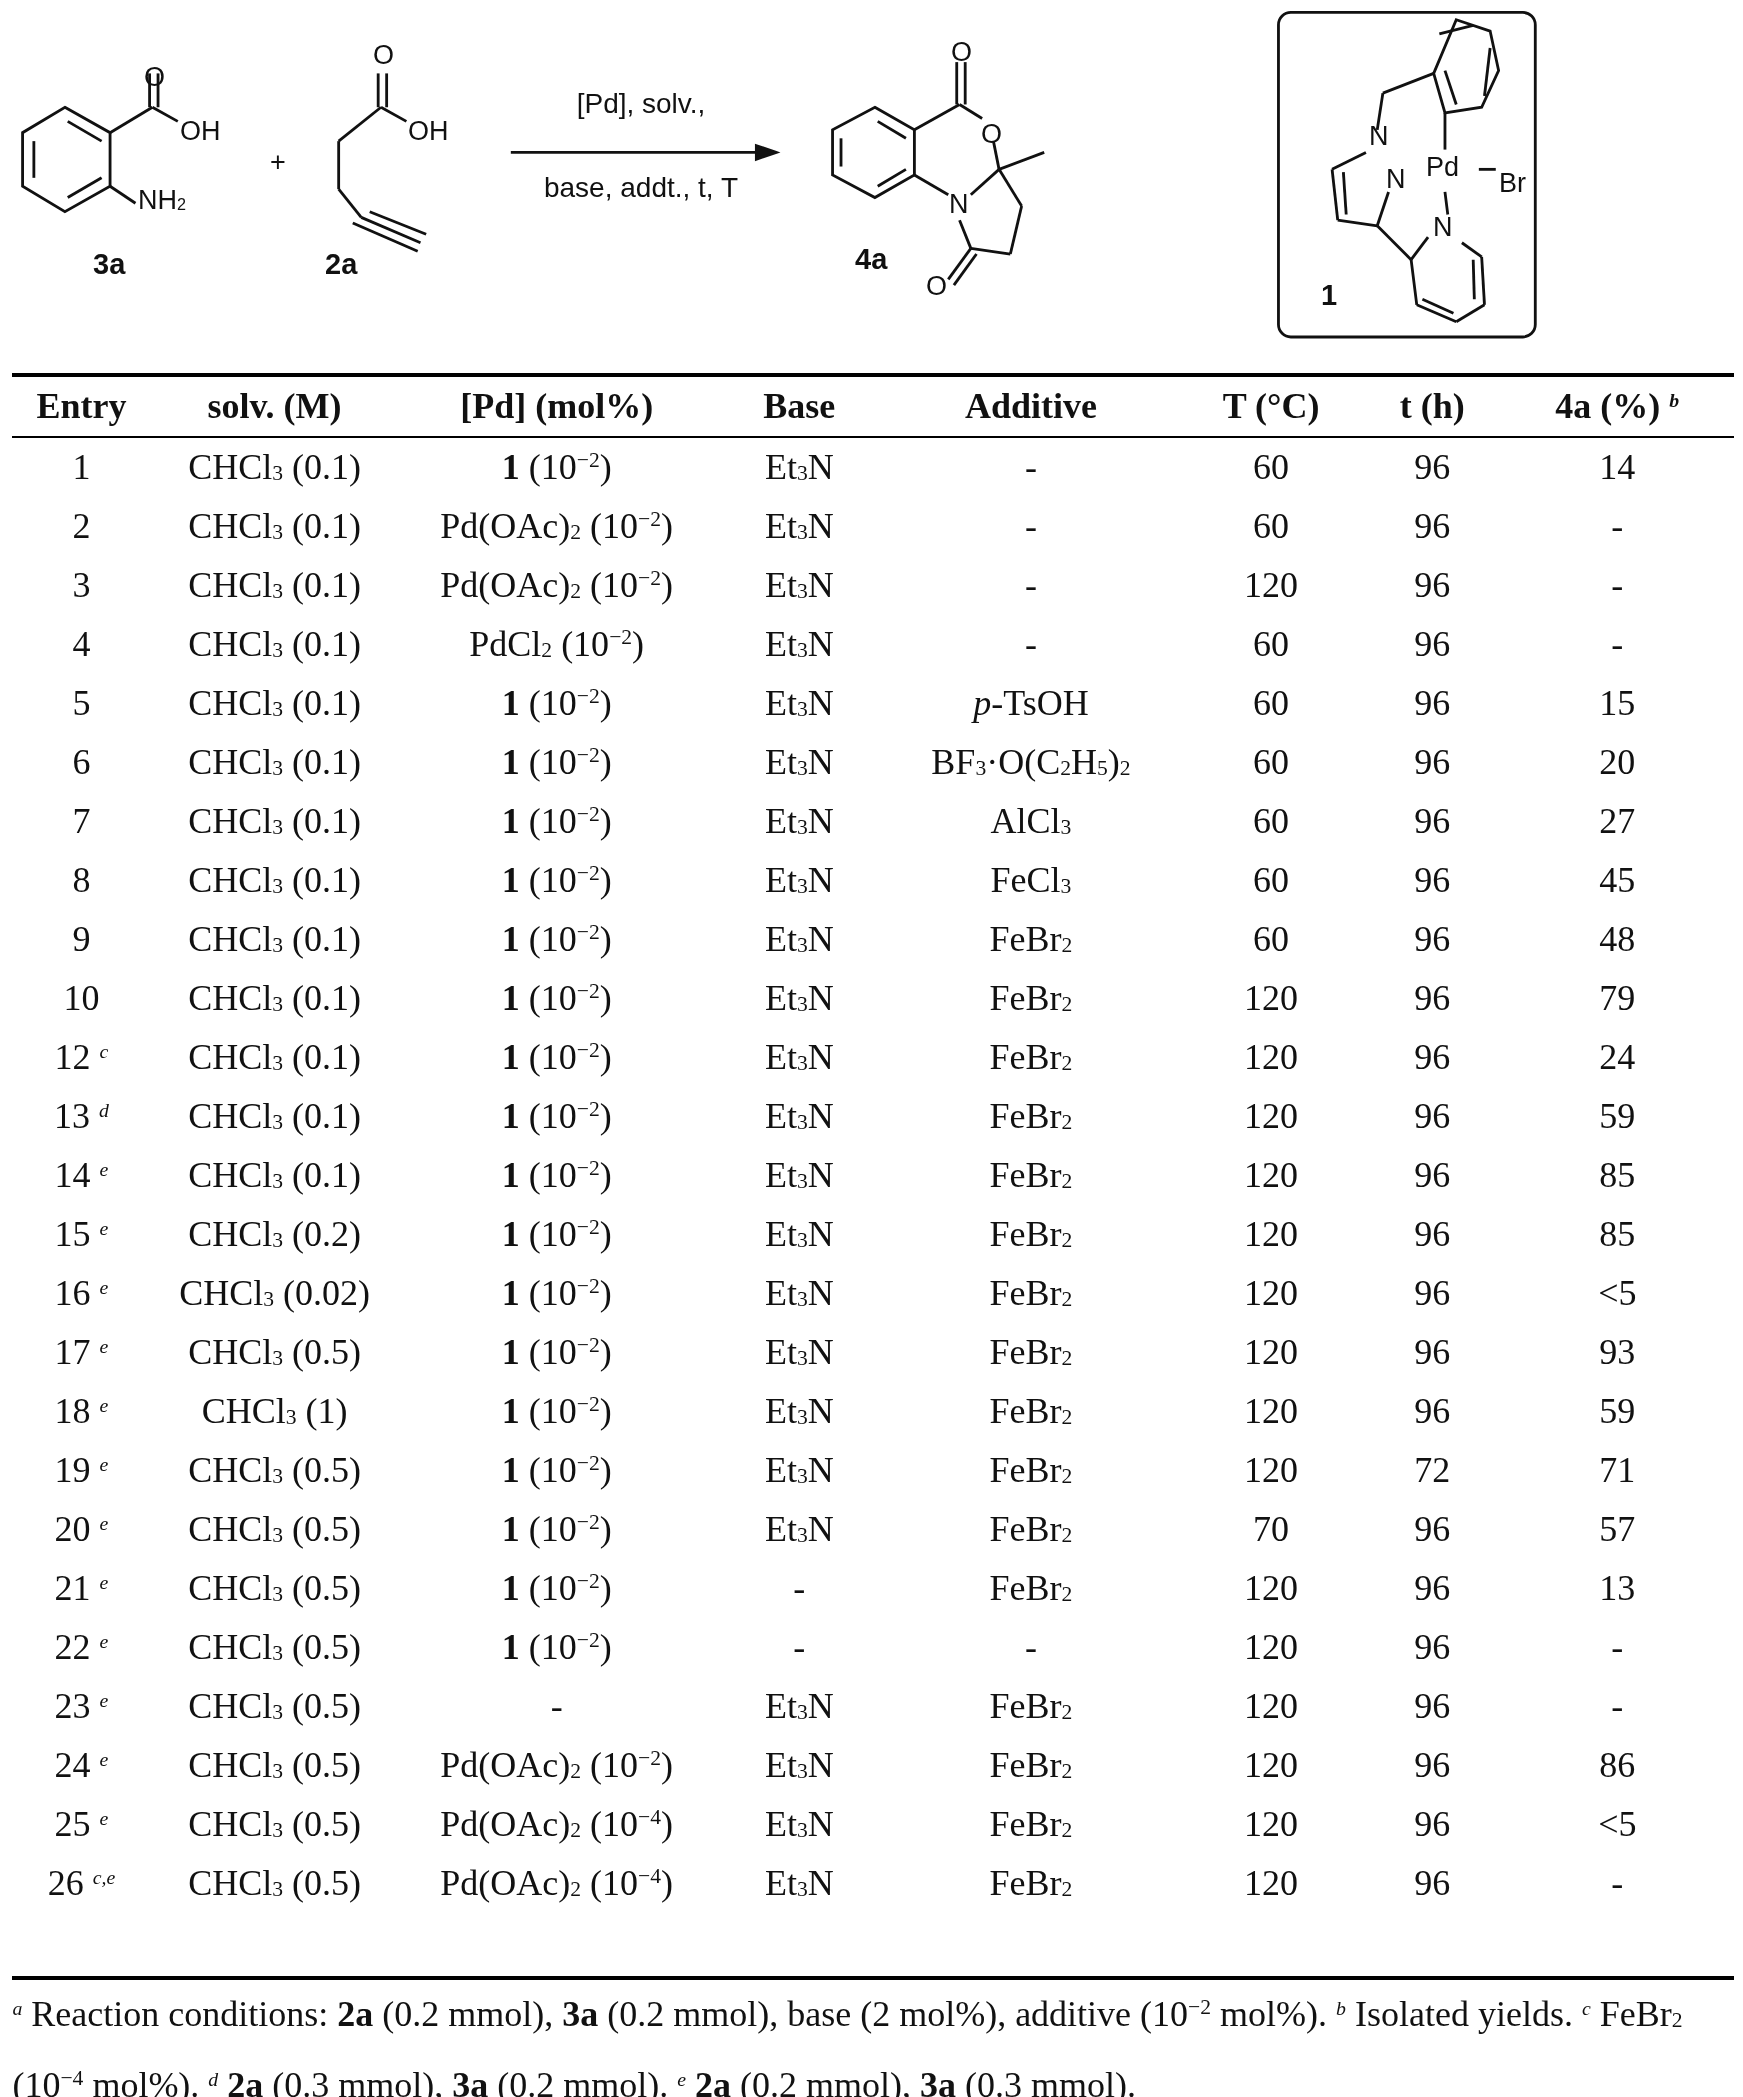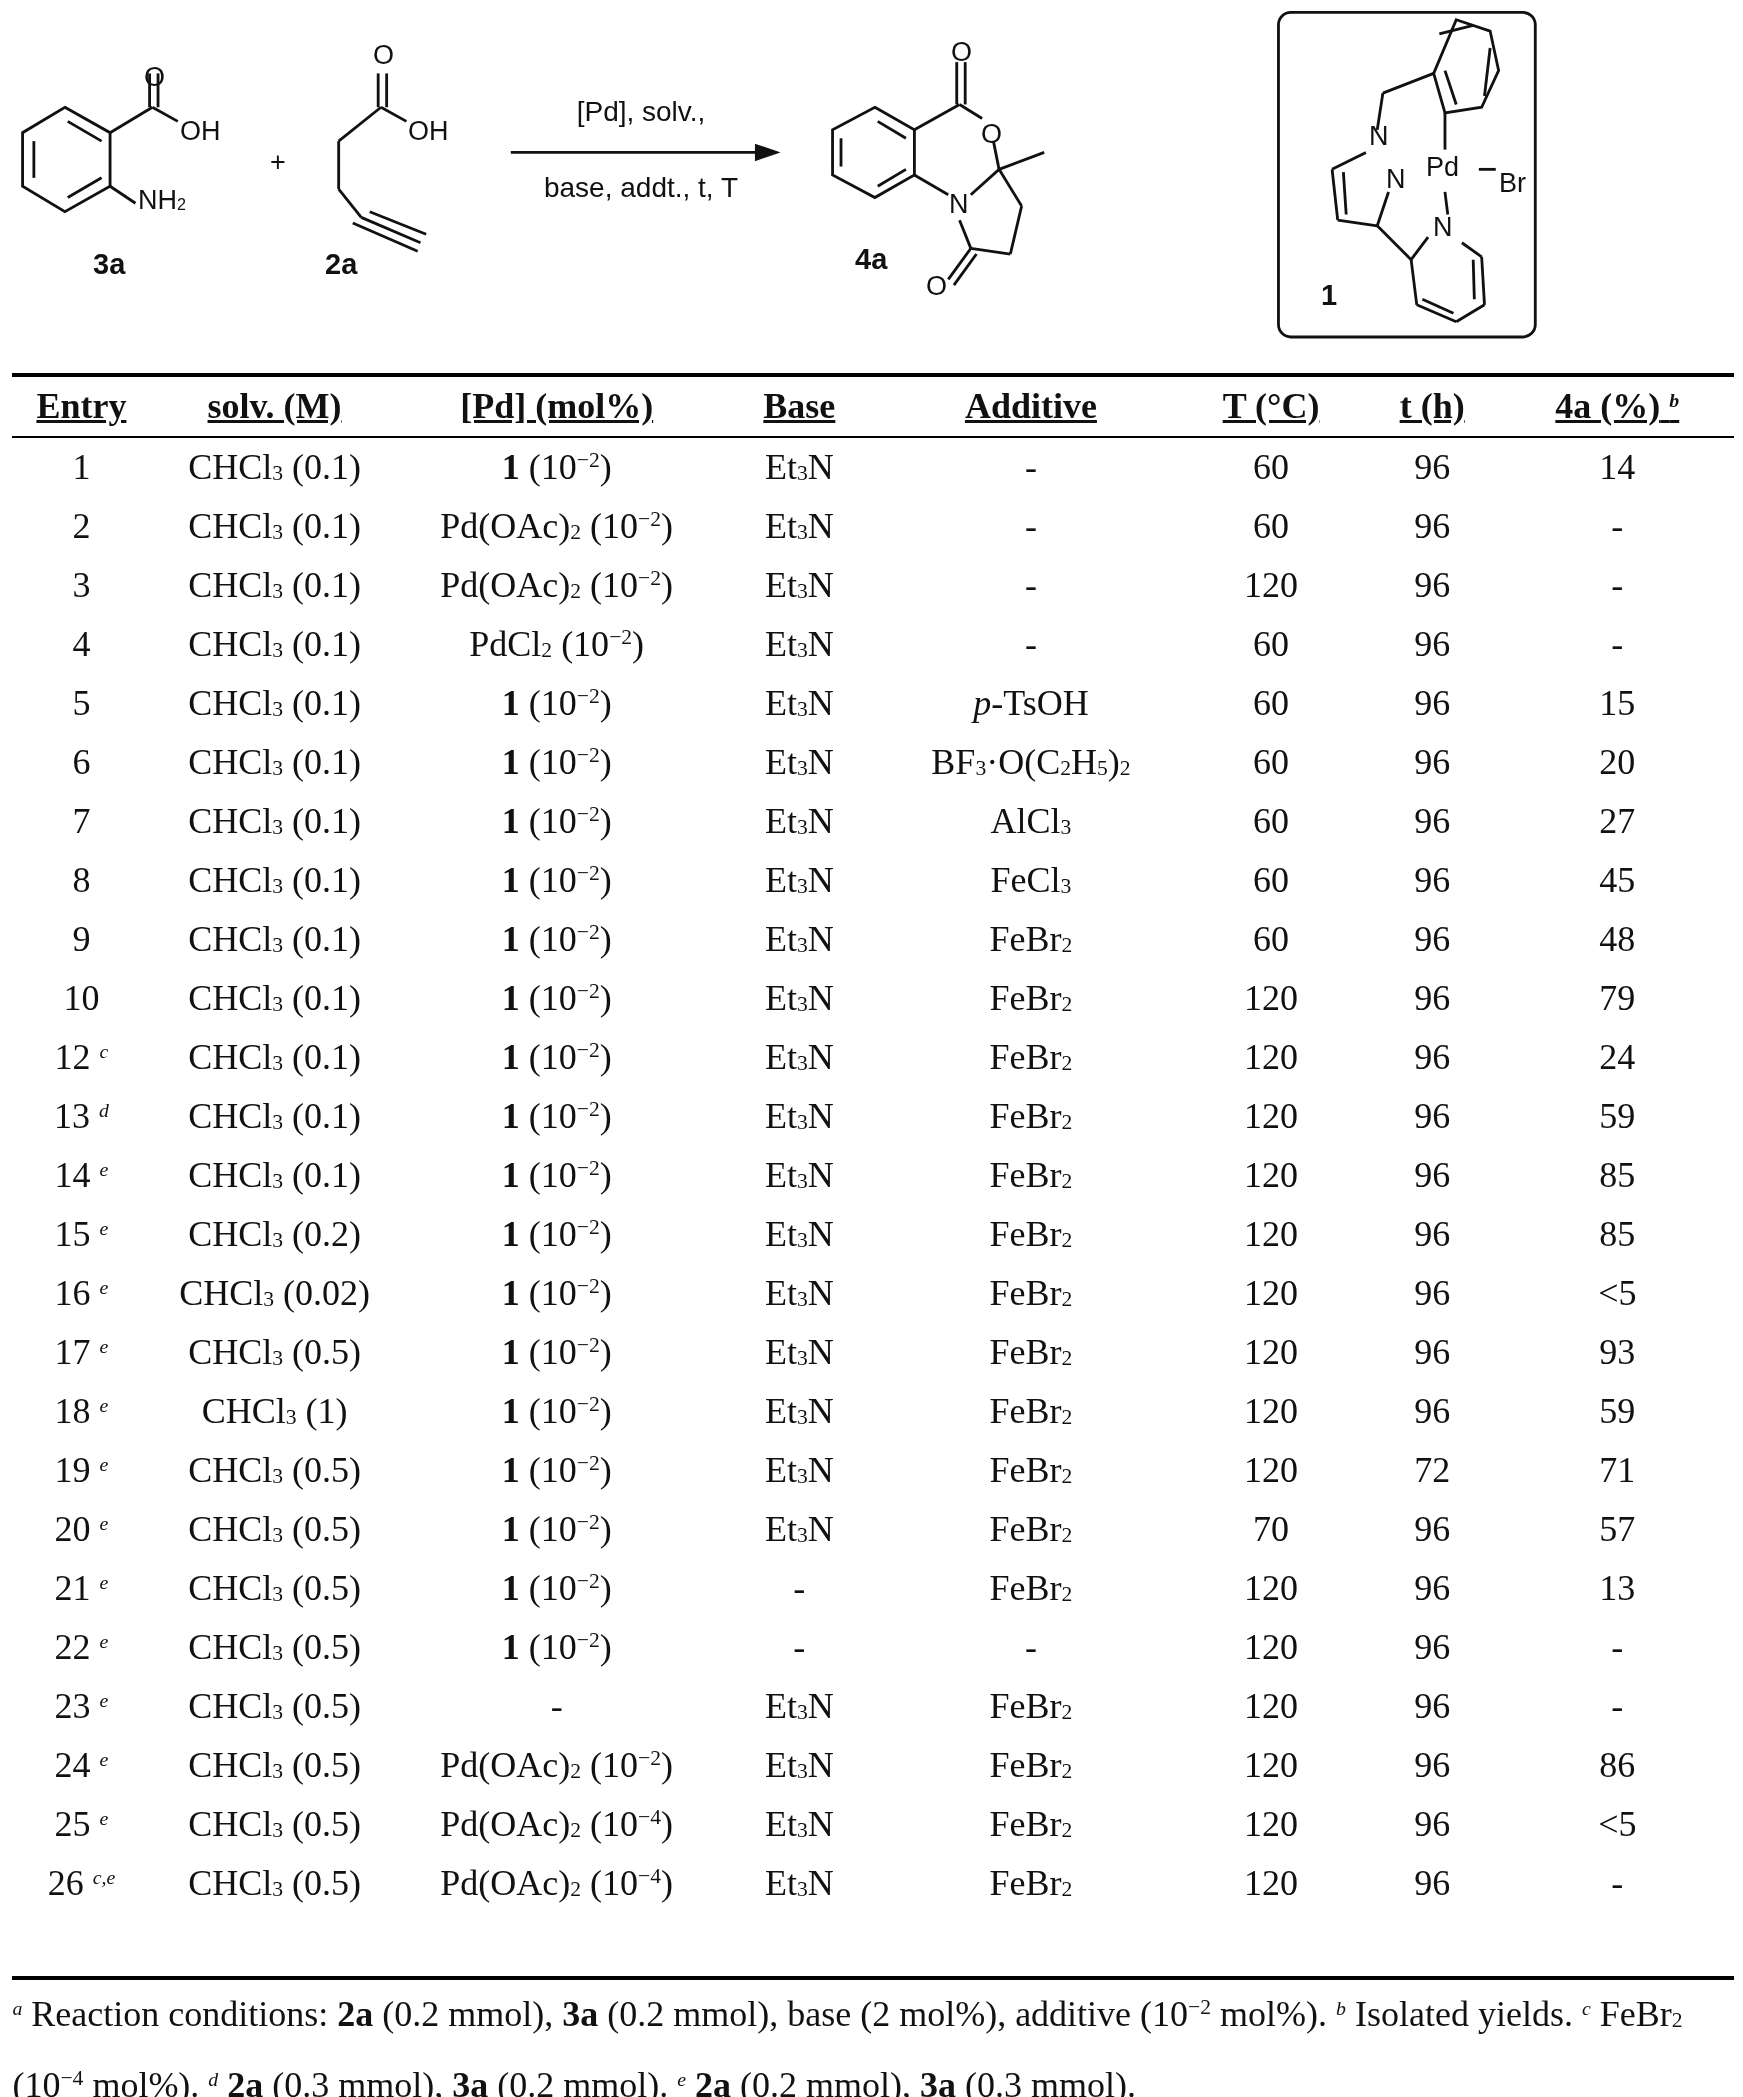--- a/index.html
+++ b/index.html
@@ -4,21 +4,21 @@
 <style>
   html, body { margin:0; padding:0; background:#fff; }
   body { width:1743px; height:2097px; position:relative; overflow:hidden; font-family:"DejaVu Serif", serif; color:#111; }
   .scheme { position:absolute; left:0; top:0; width:1743px; height:350px; }
   .scheme svg { position:absolute; left:0; top:0; }
   .lbl { position:absolute; font-family:"Liberation Sans", sans-serif; color:#111; }
   .cond { font-size:28px; text-align:center; width:260px; left:511px; }
   .cmpd { font-weight:bold; font-size:29px; }
   .rule { position:absolute; left:12.4px; width:1722px; background:#000; }
   table { position:absolute; left:12.4px; top:375px; width:1722px; border-collapse:collapse; font-size:36px; font-family:"Liberation Serif", serif; }
-  th { font-weight:bold; height:62px; padding:0; text-align:center;text-decoration:underline; }
+  th { font-weight:bold; height:62px; padding:0; text-align:center; }
   td { height:59px; padding:0; text-align:center; white-space:nowrap; }
   sub { font-size:0.6em; vertical-align:-0.05em; }
   sup { font-size:0.6em; vertical-align:0.55em; line-height:0; }
   .note { font-style:italic; font-size:0.55em; vertical-align:0.55em; }
   .foot { position:absolute; left:12.4px; width:1722px; font-family:"Liberation Serif", serif; font-size:36px; line-height:59px; top:1979px; }
   .c0{width:138px}.c1{width:248px}.c2{width:316px}.c3{width:169px}.c4{width:294px}.c5{width:186px}.c6{width:136px}.c7{width:234px}
 </style>
 </head>
 <body>
 
@@ -93,21 +93,21 @@
     <line x1="2620" y1="300" x2="2650" y2="300"></line>
   </svg>
   <span class="lbl" style="left:144px;top:62px;font-size:27px">O</span>
   <span class="lbl" style="left:180px;top:116px;font-size:27px">OH</span>
   <span class="lbl" style="left:138px;top:185px;font-size:27px">NH<sub>2</sub></span>
   <span class="lbl cmpd" style="left:93px;top:248px">3a</span>
   <span class="lbl" style="left:270px;top:147px;font-size:27px">+</span>
   <span class="lbl" style="left:373px;top:40px;font-size:27px">O</span>
   <span class="lbl" style="left:408px;top:116px;font-size:27px">OH</span>
   <span class="lbl cmpd" style="left:325px;top:248px">2a</span>
-  <span class="lbl cond" style="top:96px">[Pd], solv.,</span>
+  <span class="lbl cond" style="top:88px">[Pd], solv.,</span>
   <span class="lbl cond" style="top:172px">base, addt., t, T</span>
   <span class="lbl" style="left:951px;top:37px;font-size:27px">O</span>
   <span class="lbl" style="left:981px;top:119px;font-size:27px">O</span>
   <span class="lbl" style="left:949px;top:189px;font-size:27px">N</span>
   <span class="lbl" style="left:926px;top:271px;font-size:27px">O</span>
   <span class="lbl cmpd" style="left:855px;top:243px">4a</span>
   <span class="lbl" style="left:1369px;top:121px;font-size:27px">N</span>
   <span class="lbl" style="left:1386px;top:164px;font-size:27px">N</span>
   <span class="lbl" style="left:1426px;top:152px;font-size:27px">Pd</span>
   <span class="lbl" style="left:1499px;top:168px;font-size:27px">Br</span>

